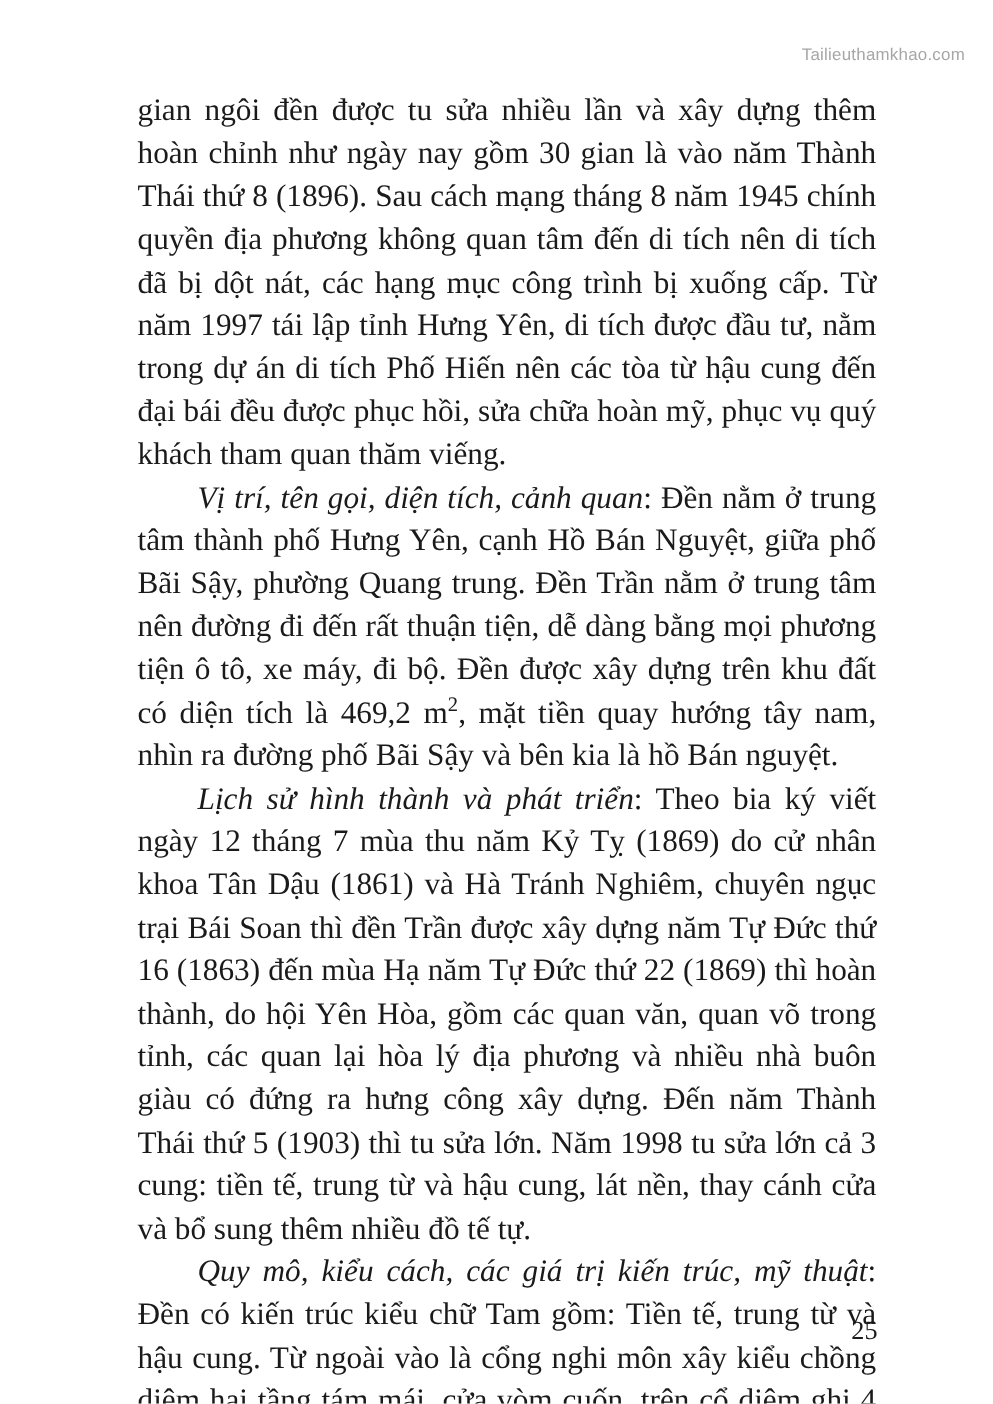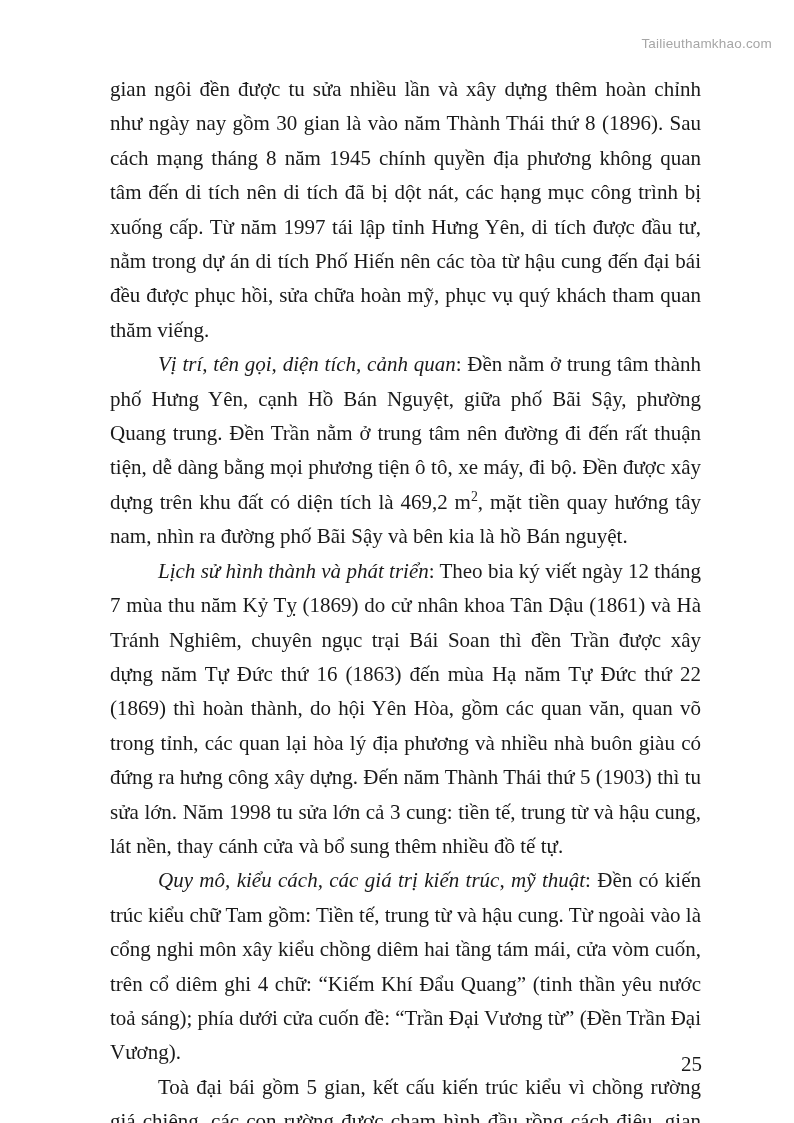--- a/index.html
+++ b/index.html
@@ -31,21 +31,21 @@
   .content {
     position: absolute;
     left: 110px;
     top: 72px;
     width: 591px;
   }
   p.para {
     margin: 0;
     text-align: justify;
     text-justify: inter-word;
-    font-size: 21px;
+    font-size: 25px;
     line-height: 34.4px;
     text-indent: 48px;
     -webkit-hyphens: none;
     hyphens: none;
   }
   p.noindent {
     text-indent: 0;
   }
   p.lastline-left {
     text-align-last: left;

